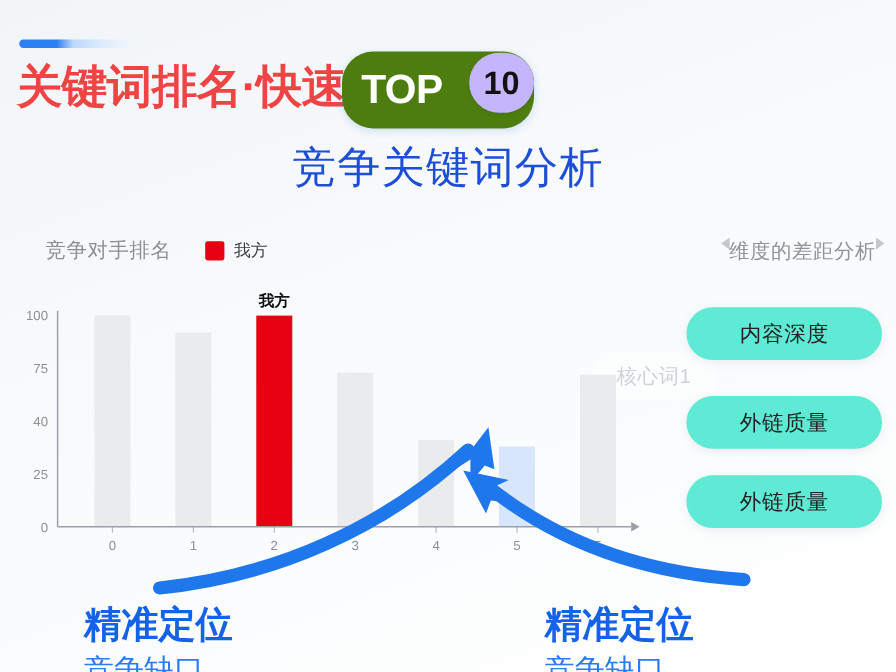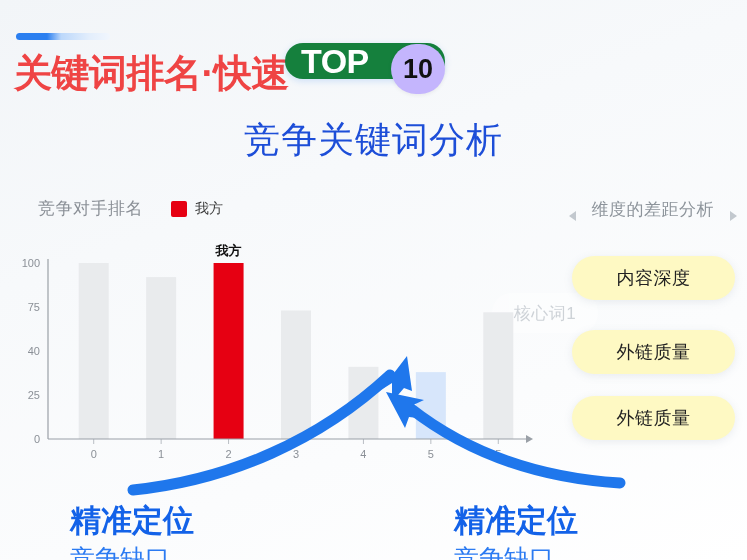--- a/index.html
+++ b/index.html
@@ -41,24 +41,24 @@
     font-weight: bold;
     color: #ef4444;
     letter-spacing: -0.5px;
     line-height: 1;
     white-space: nowrap;
   }
   .top-pill {
     position: absolute;
     left: 285px;
     top: 43px;
-    height: 36px;
+    height: 64px;
     width: 160px;
     border-radius: 26px;
-    background: #15803d;
+    background: #4d7c0f;
     display: flex;
     align-items: center;
     justify-content: flex-start;
     padding-left: 16px;
     box-shadow: 0 2px 7px rgba(26,115,240,0.18);
   }
   .top-pill-label {
     color: #ffffff;
     font-size: 34px;
     font-weight: bold;
@@ -129,43 +129,43 @@
     font-size: 14px;
     color: #3a3a3a;
   }
 
   
   .panel-head {
     position: absolute;
     right: 10px;
     top: 198px;
     display: flex;
-    align-items: flex-end;
-    gap: 16px;
+    align-items: flex-start;
+    gap: 0;
   }
   .panel-head-title {
     font-size: 17px;
     color: #8d949b;
     letter-spacing: 0.5px;
   }
   .tri {
     width: 0; height: 0;
     border-top: 5px solid transparent;
     border-bottom: 5px solid transparent;
   }
   .tri-left  { border-right: 7px solid #c2c8ce; }
   .tri-right { border-left: 7px solid #c2c8ce; }
 
   
   .pill {
     position: absolute;
     width: 163px;
     height: 44px;
     border-radius: 22px;
-    background: #fef9c3;
+    background: #5eead4;
     display: flex;
     align-items: center;
     justify-content: center;
     box-shadow: 0 2px 8px rgba(110,125,145,0.13);
   }
   .pill-label {
     font-size: 18px;
     color: #222222;
     letter-spacing: 0.5px;
   }

